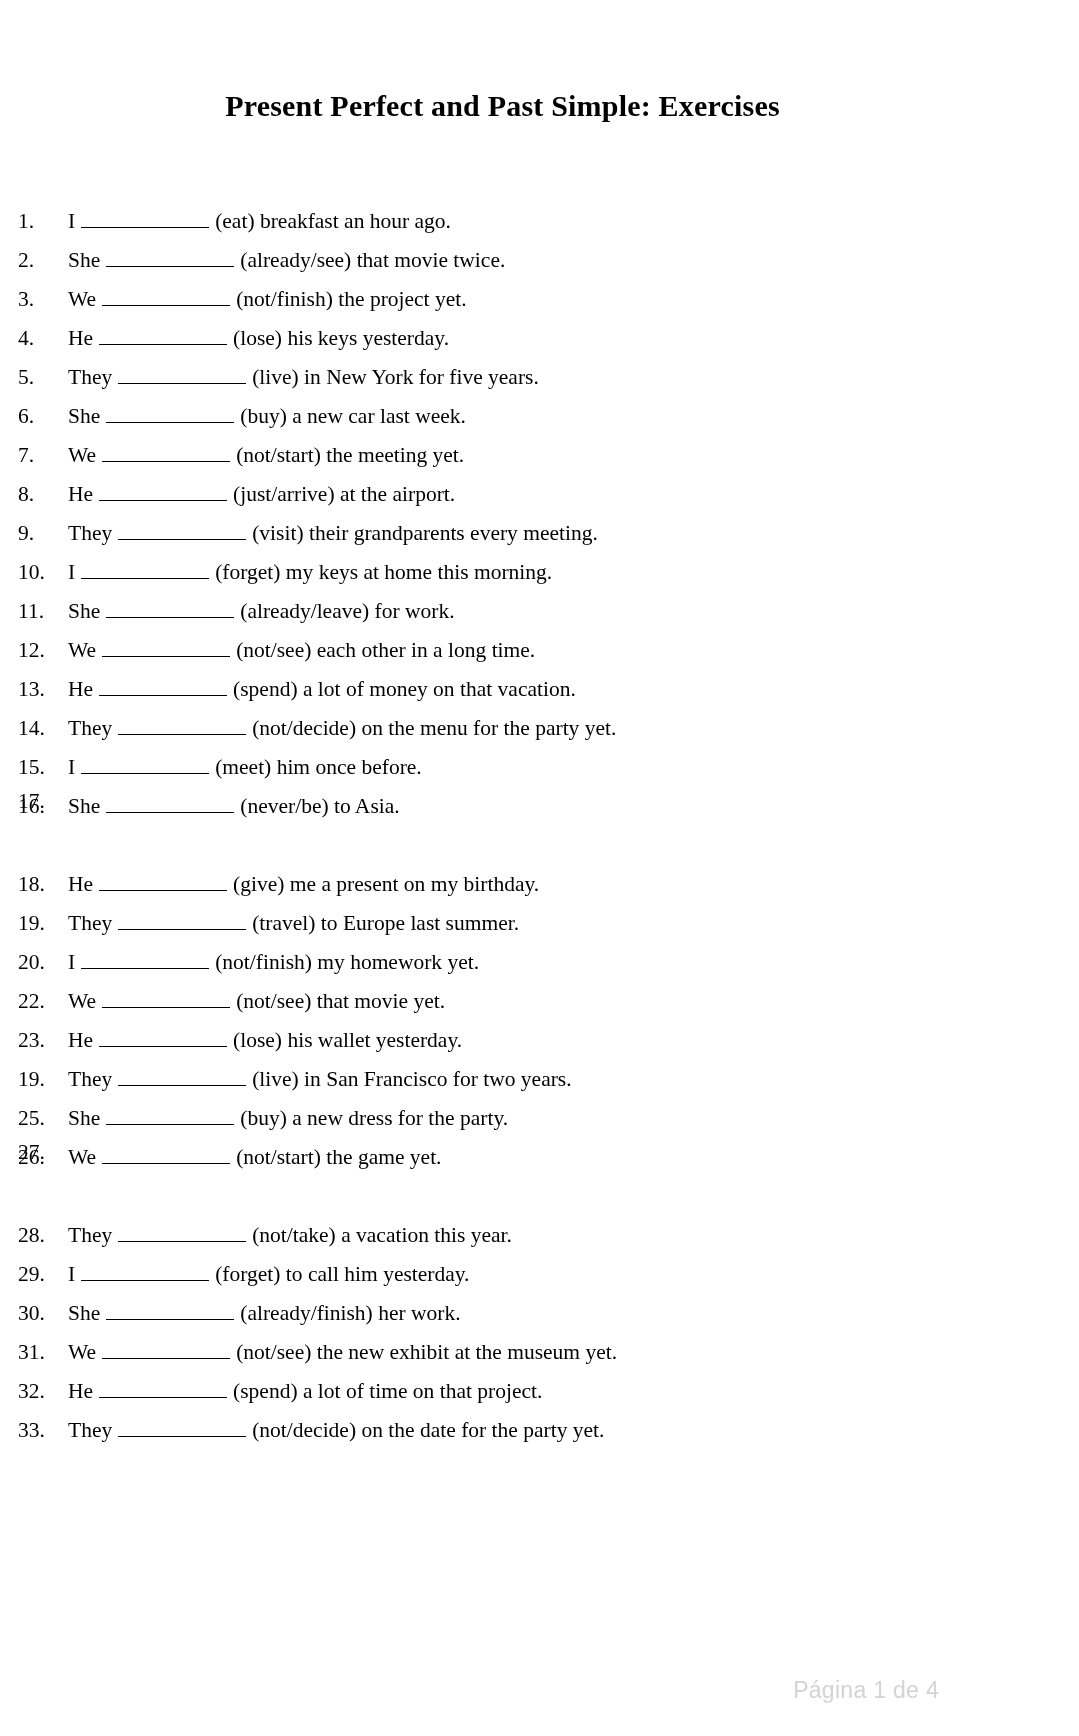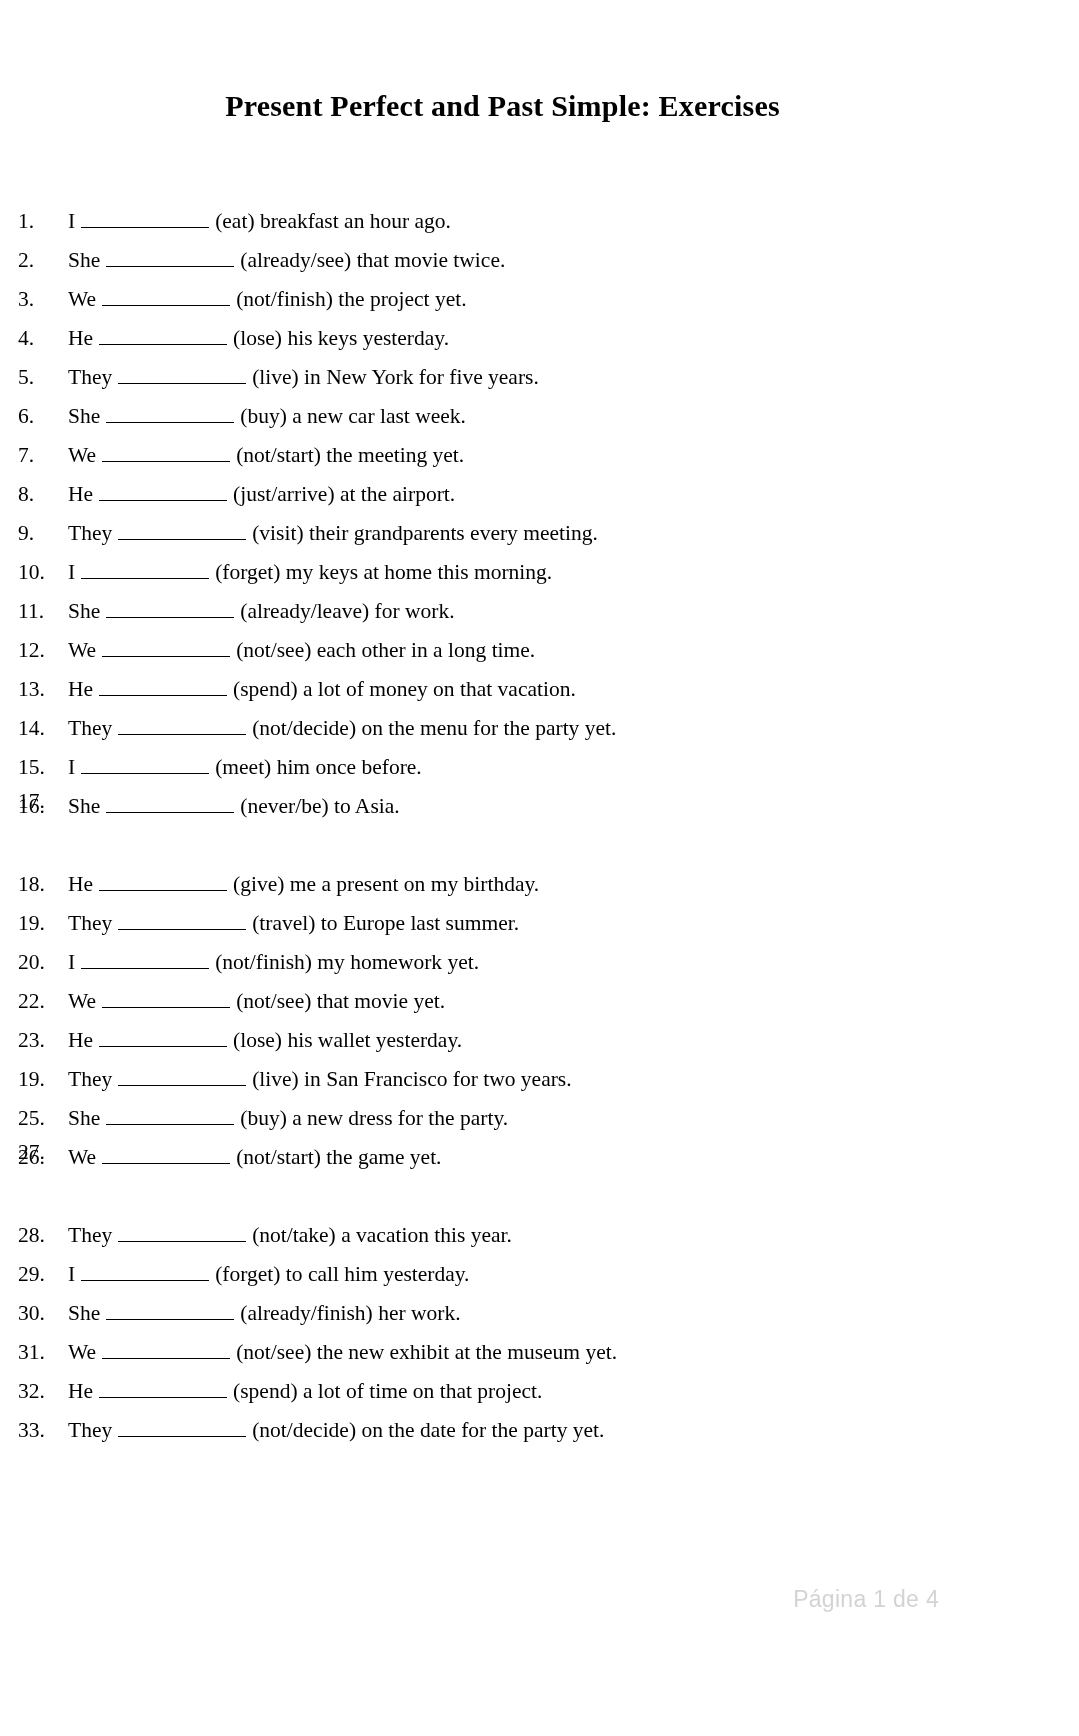--- a/index.html
+++ b/index.html
@@ -87,21 +87,21 @@
   }
 
   .ex-rest {
     font-size: 21.5px;
   }
 
   
   .page-footer {
     position: absolute;
     left: 0;
-    top: 1586px;
+    top: 1677px;
     width: 1079px;
     text-align: right;
     padding-right: 140px;
     box-sizing: border-box;
     font-family: "Liberation Sans", "DejaVu Sans", sans-serif;
     font-size: 23px;
     color: #d3d3d3;
     letter-spacing: 0.3px;
   }
 </style>

